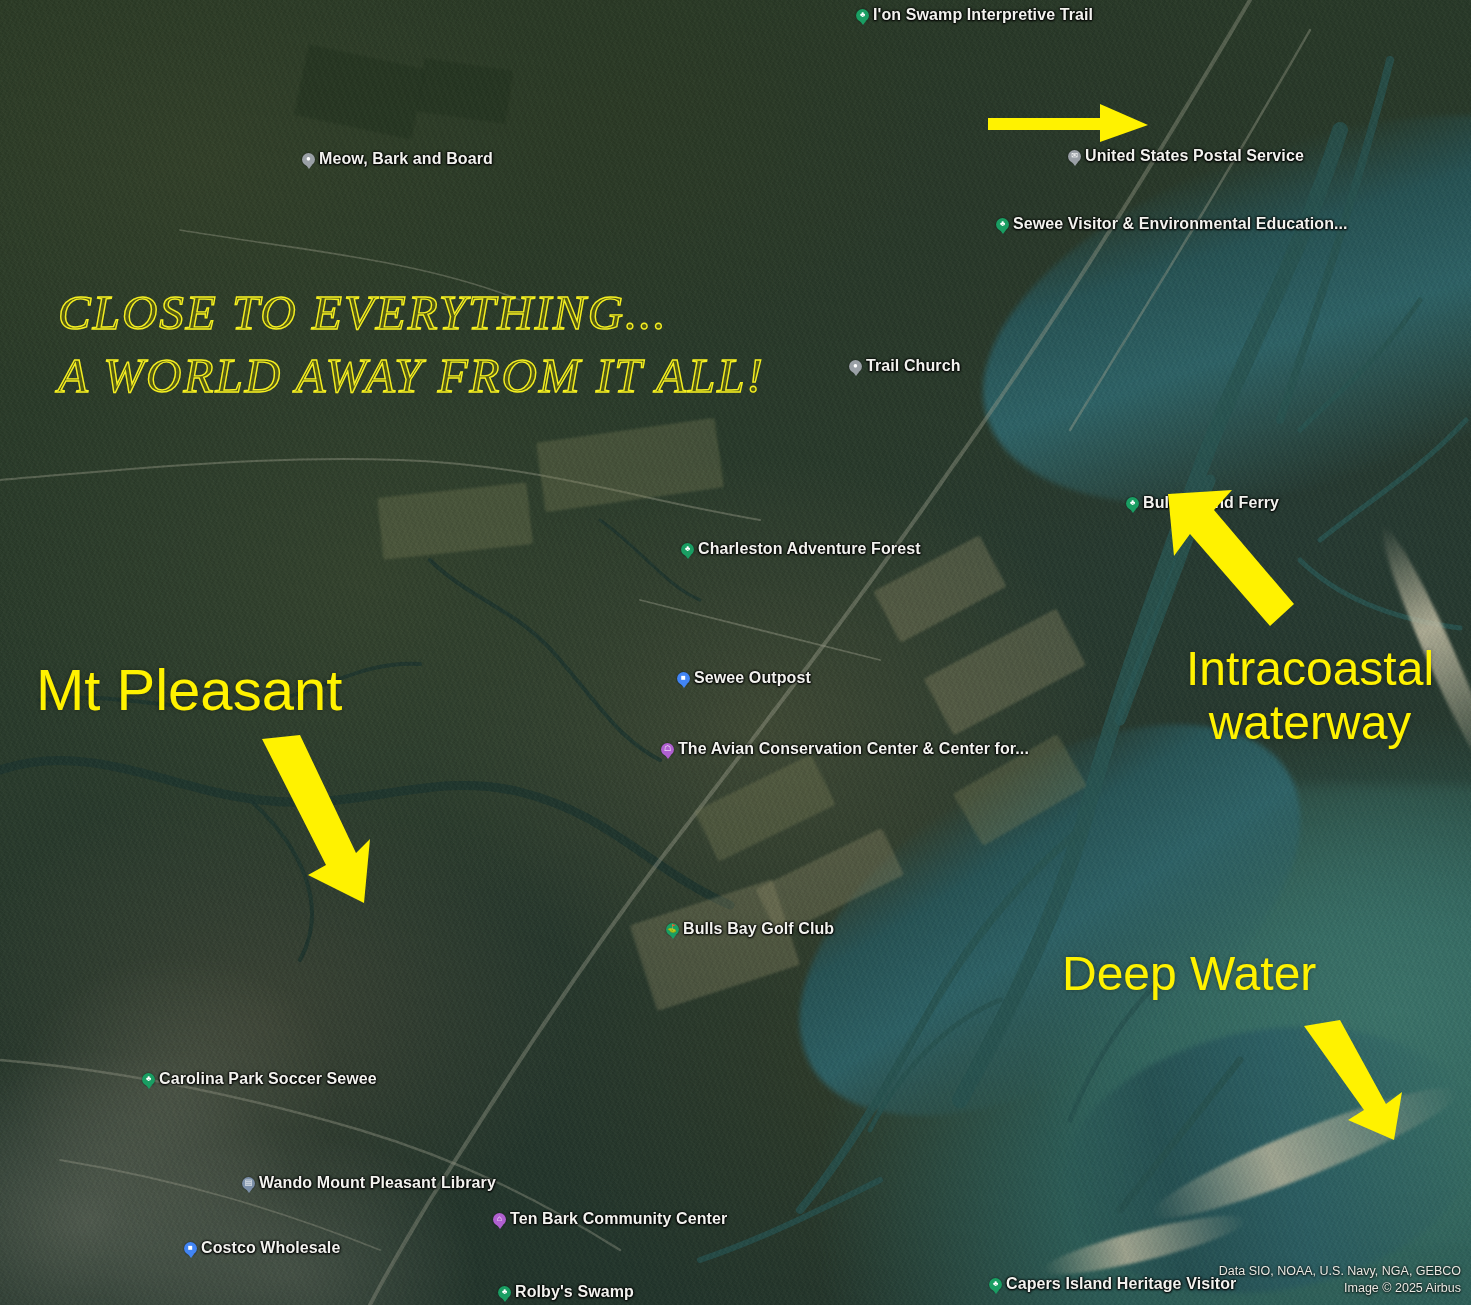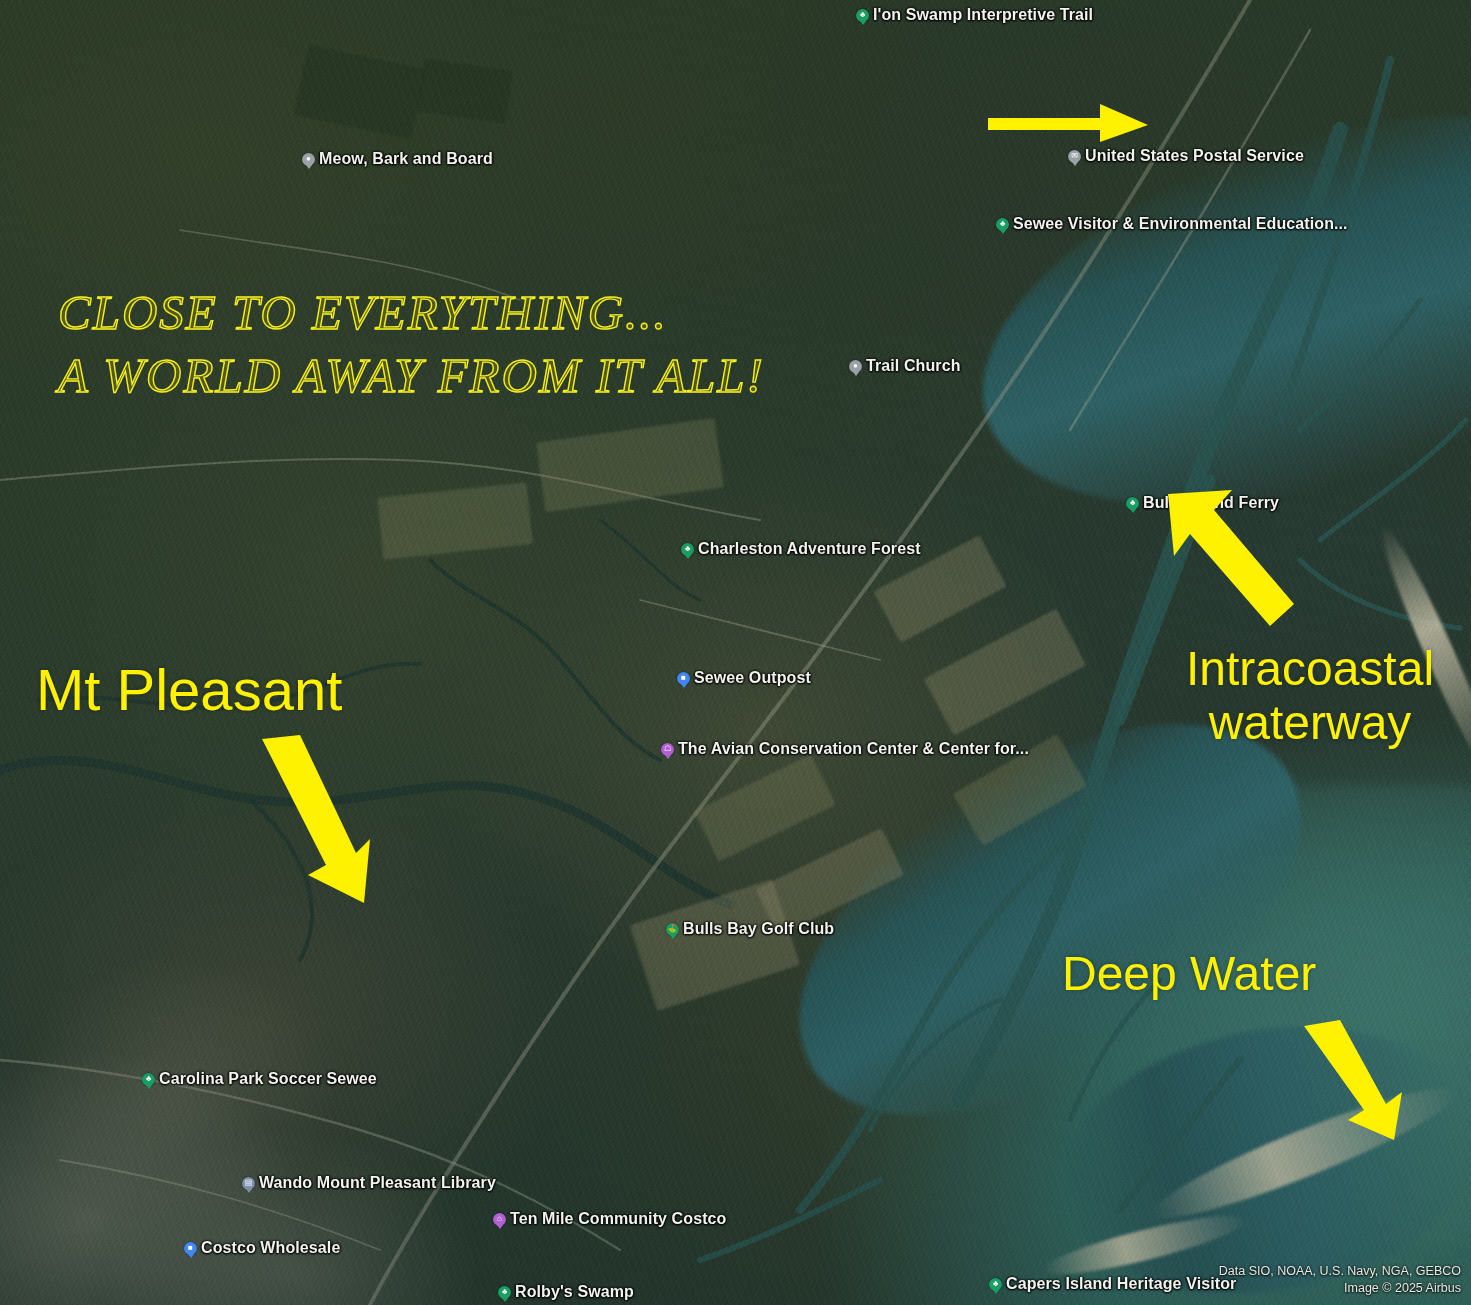--- a/index.html
+++ b/index.html
@@ -339,21 +339,21 @@
       <div class="poi small" style="left: 242px; top: 1174px;">
         <span class="pin" style="background: rgb(123, 143, 168); color: rgb(123, 143, 168);">
           <span class="glyph">▤</span>
         </span>
         <span class="lbl">Wando Mount Pleasant Library</span>
       </div>
       <div class="poi small" style="left: 493px; top: 1210px;">
         <span class="pin" style="background: rgb(176, 96, 208); color: rgb(176, 96, 208);">
           <span class="glyph">⌂</span>
         </span>
-        <span class="lbl">Ten Mile Community Costco</span>
+        <span class="lbl">Ten Bark Community Center</span>
       </div>
       <div class="poi small" style="left: 184px; top: 1239px;">
         <span class="pin" style="background: rgb(66, 133, 244); color: rgb(66, 133, 244);">
           <span class="glyph">■</span>
         </span>
         <span class="lbl">Costco Wholesale</span>
       </div>
       <div class="poi small" style="left: 498px; top: 1283px;">
         <span class="pin" style="background: rgb(26, 158, 99); color: rgb(26, 158, 99);">
           <span class="glyph">♣</span>

